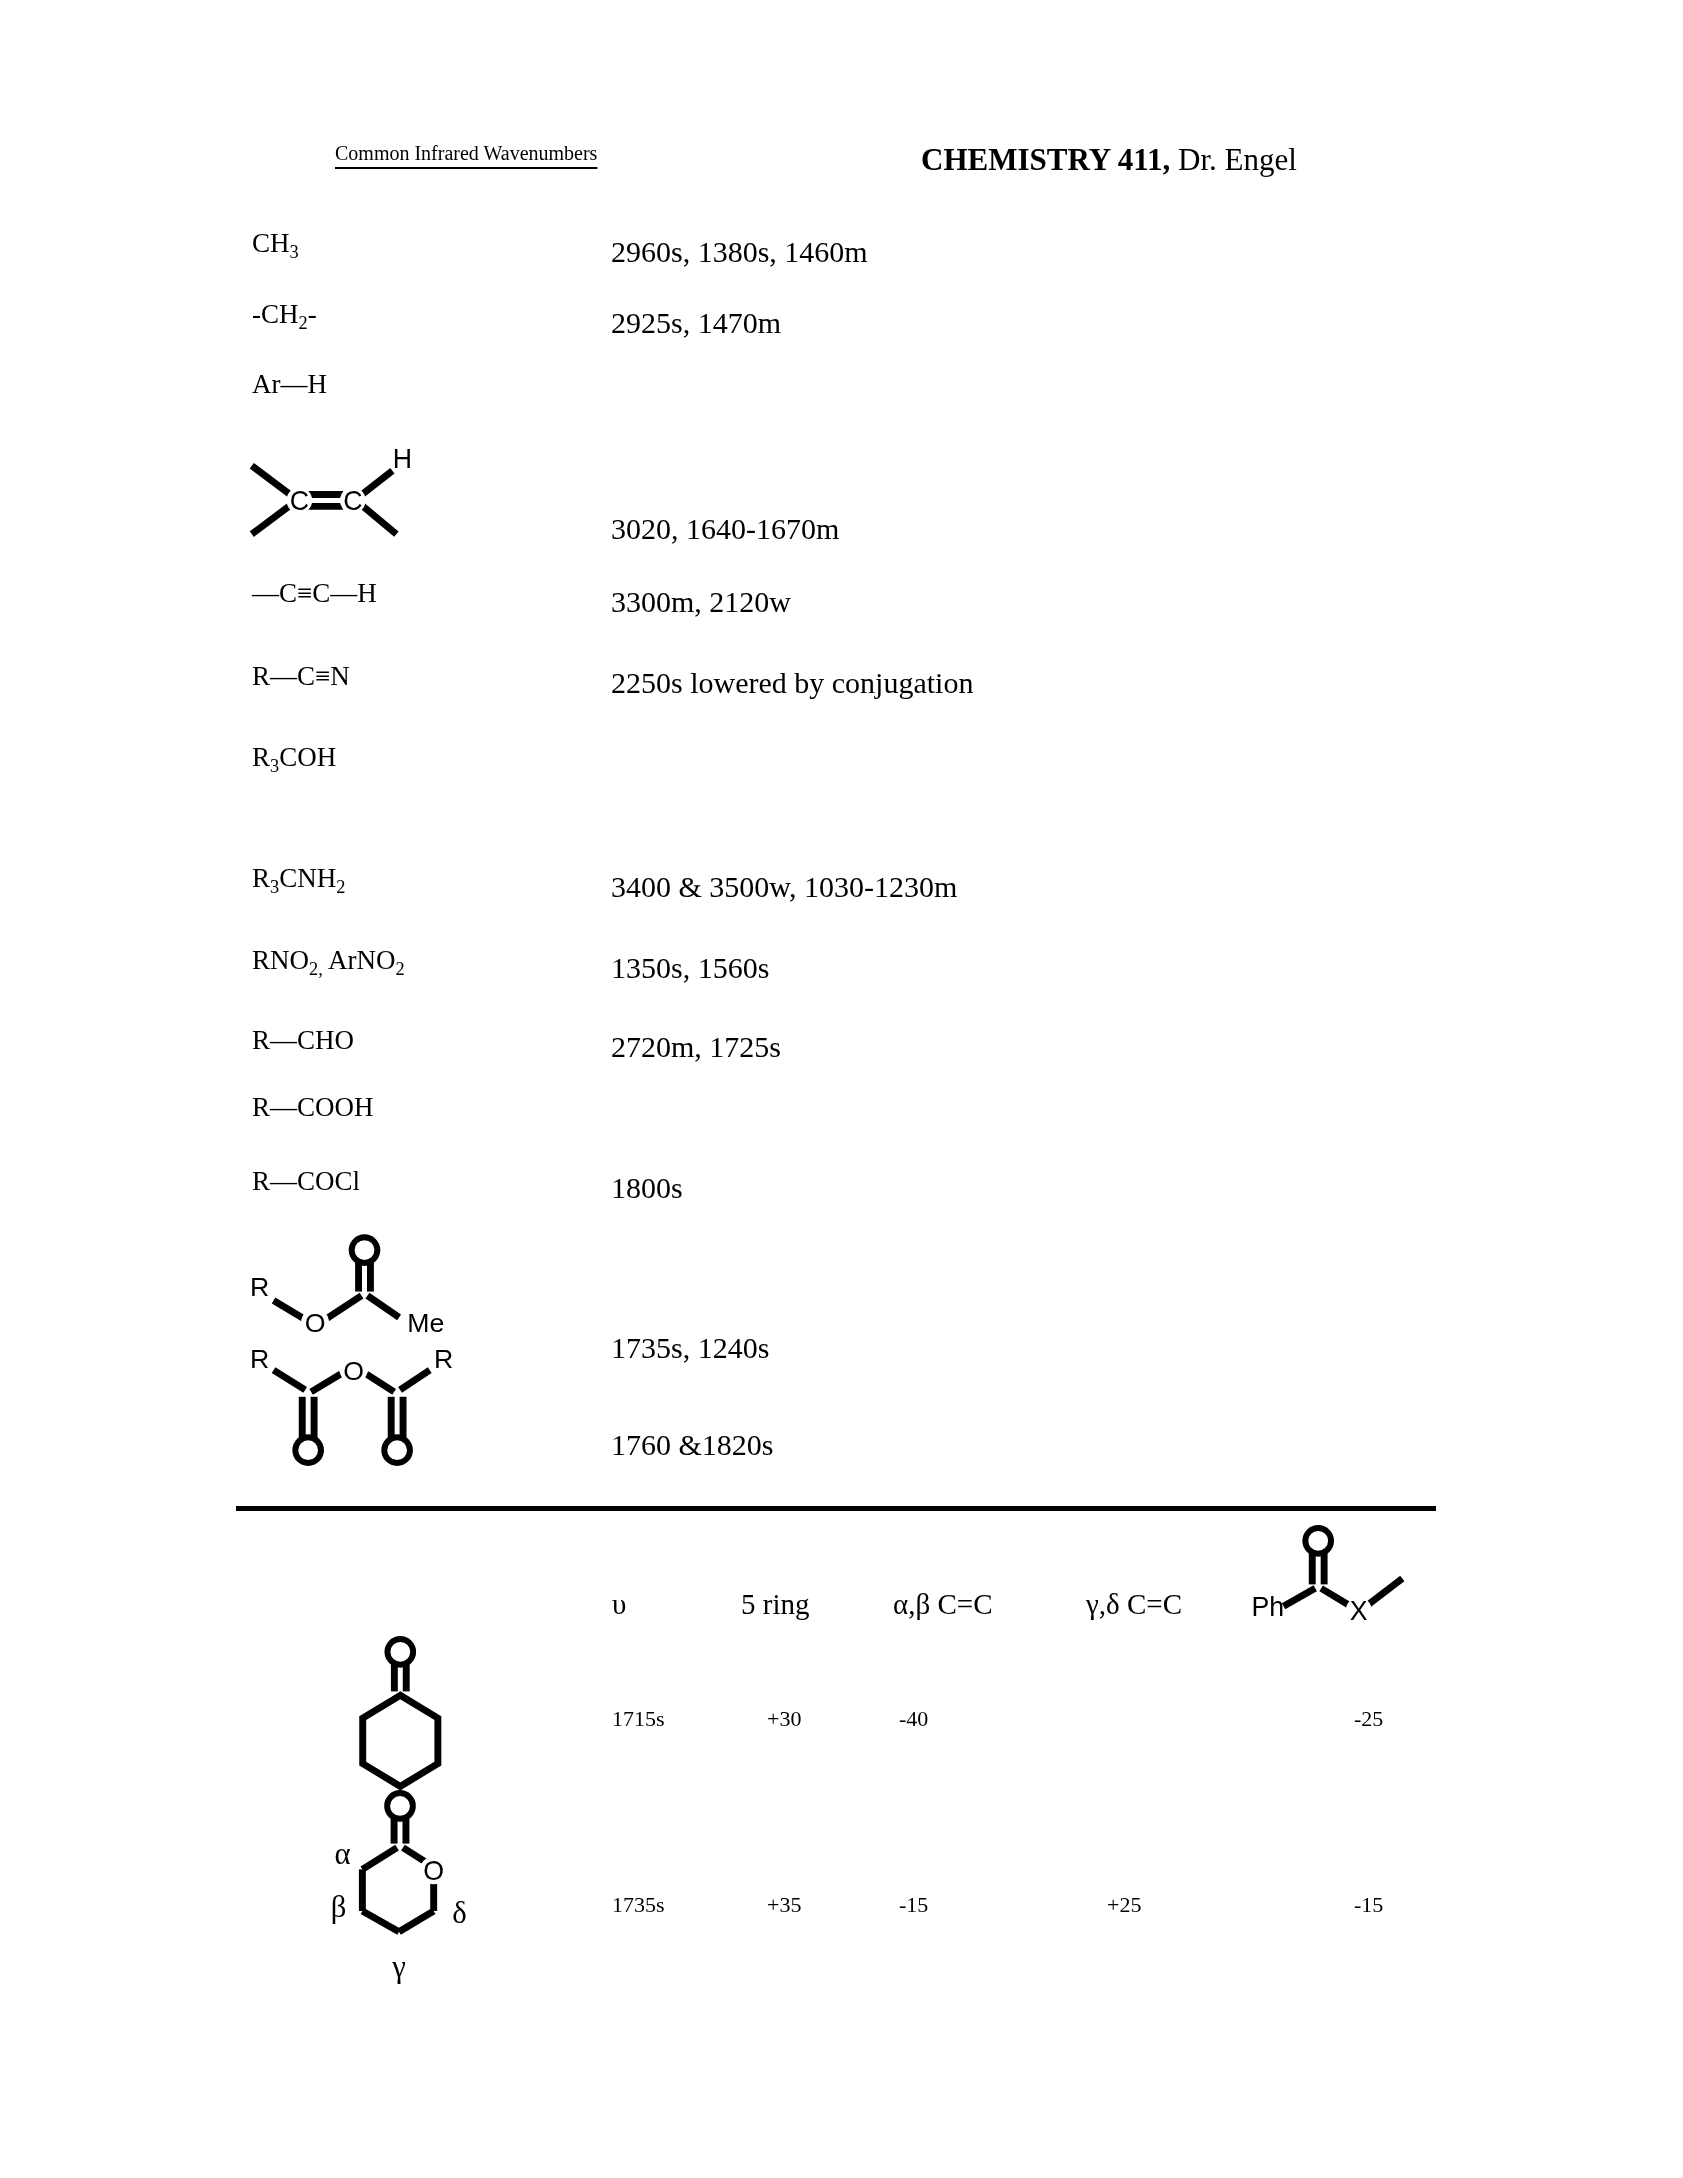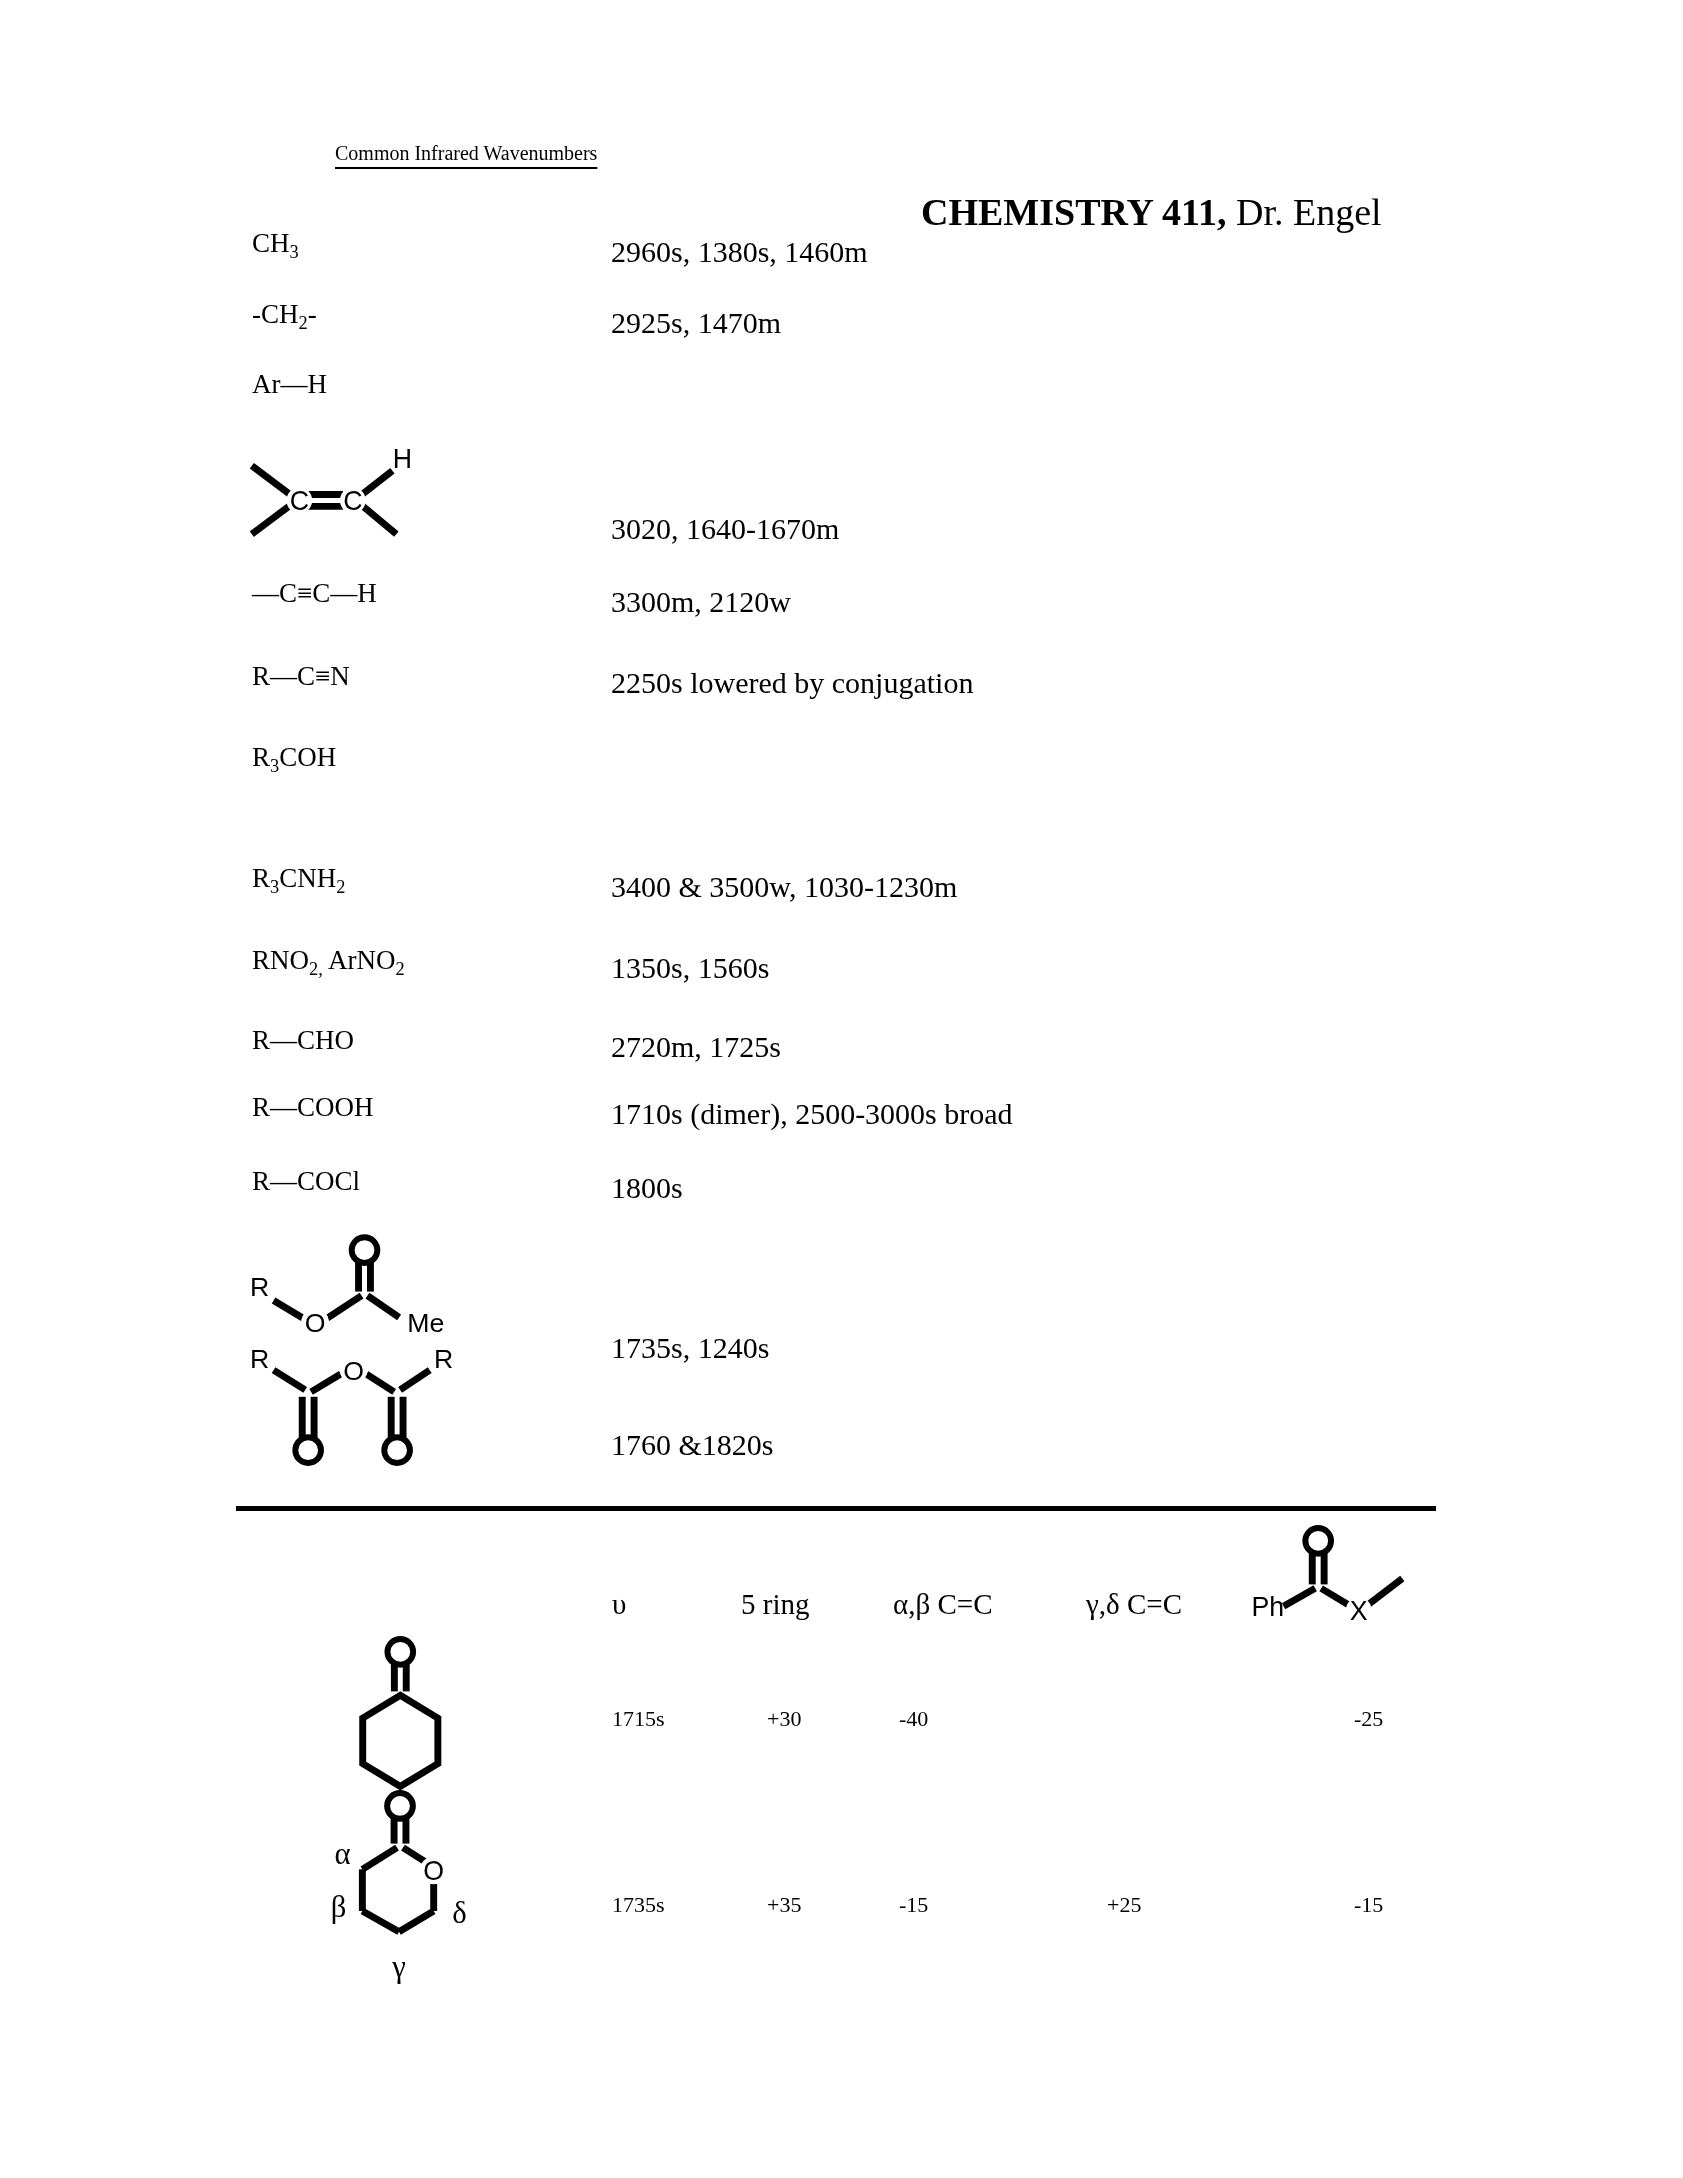--- a/index.html
+++ b/index.html
@@ -21,23 +21,22 @@
   
   #header-title {
     left: 335px; top: 142px;
     font-size: 20px;
     text-decoration: underline;
     text-underline-offset: 7px;
     white-space: nowrap;
   }
   #course-block {
     left: 921px; top: 142px;
-    font-size: 38px;
-    white-space: nowrap;
-    margin-top: 48px;
+    font-size: 31px;
+    white-space: nowrap;
   }
   #course-block .course-name { font-weight: bold; }
   #course-block .instructor { font-weight: normal; }
 
   
   .formula {
     font-size: 27px;
     left: 244px;
     white-space: nowrap;
     line-height: 1.0;
@@ -114,21 +113,20 @@
   <div class="abs formula" style="top:1168px">R—COCl</div>
 
   <div class="abs values" style="top:232px">2960s, 1380s, 1460m</div>
   <div class="abs values" style="top:303px">2925s, 1470m</div>
   <div class="abs values" style="top:509px">3020, 1640-1670m</div>
   <div class="abs values" style="top:582px">3300m, 2120w</div>
   <div class="abs values" style="top:663px">2250s lowered by conjugation</div>
   <div class="abs values" style="top:867px">3400 &amp; 3500w, 1030-1230m</div>
   <div class="abs values" style="top:948px">1350s, 1560s</div>
   <div class="abs values" style="top:1027px">2720m, 1725s</div>
-  <div class="abs values" style="top:1094px">1710s (dimer), 2500-3000s broad</div>
   <div class="abs values" style="top:1168px">1800s</div>
   <div class="abs values" style="top:1328px">1735s, 1240s</div>
   <div class="abs values" style="top:1425px">1760 &amp;1820s</div>
 
   <div class="abs" style="left:234px; top:436px;">
     <svg width="198" height="119" viewBox="0 0 200 120">
 
       <line class="bond" x1="18" y1="30" x2="58" y2="60"></line>
       <line class="bond" x1="18" y1="99" x2="58" y2="69"></line>
 

